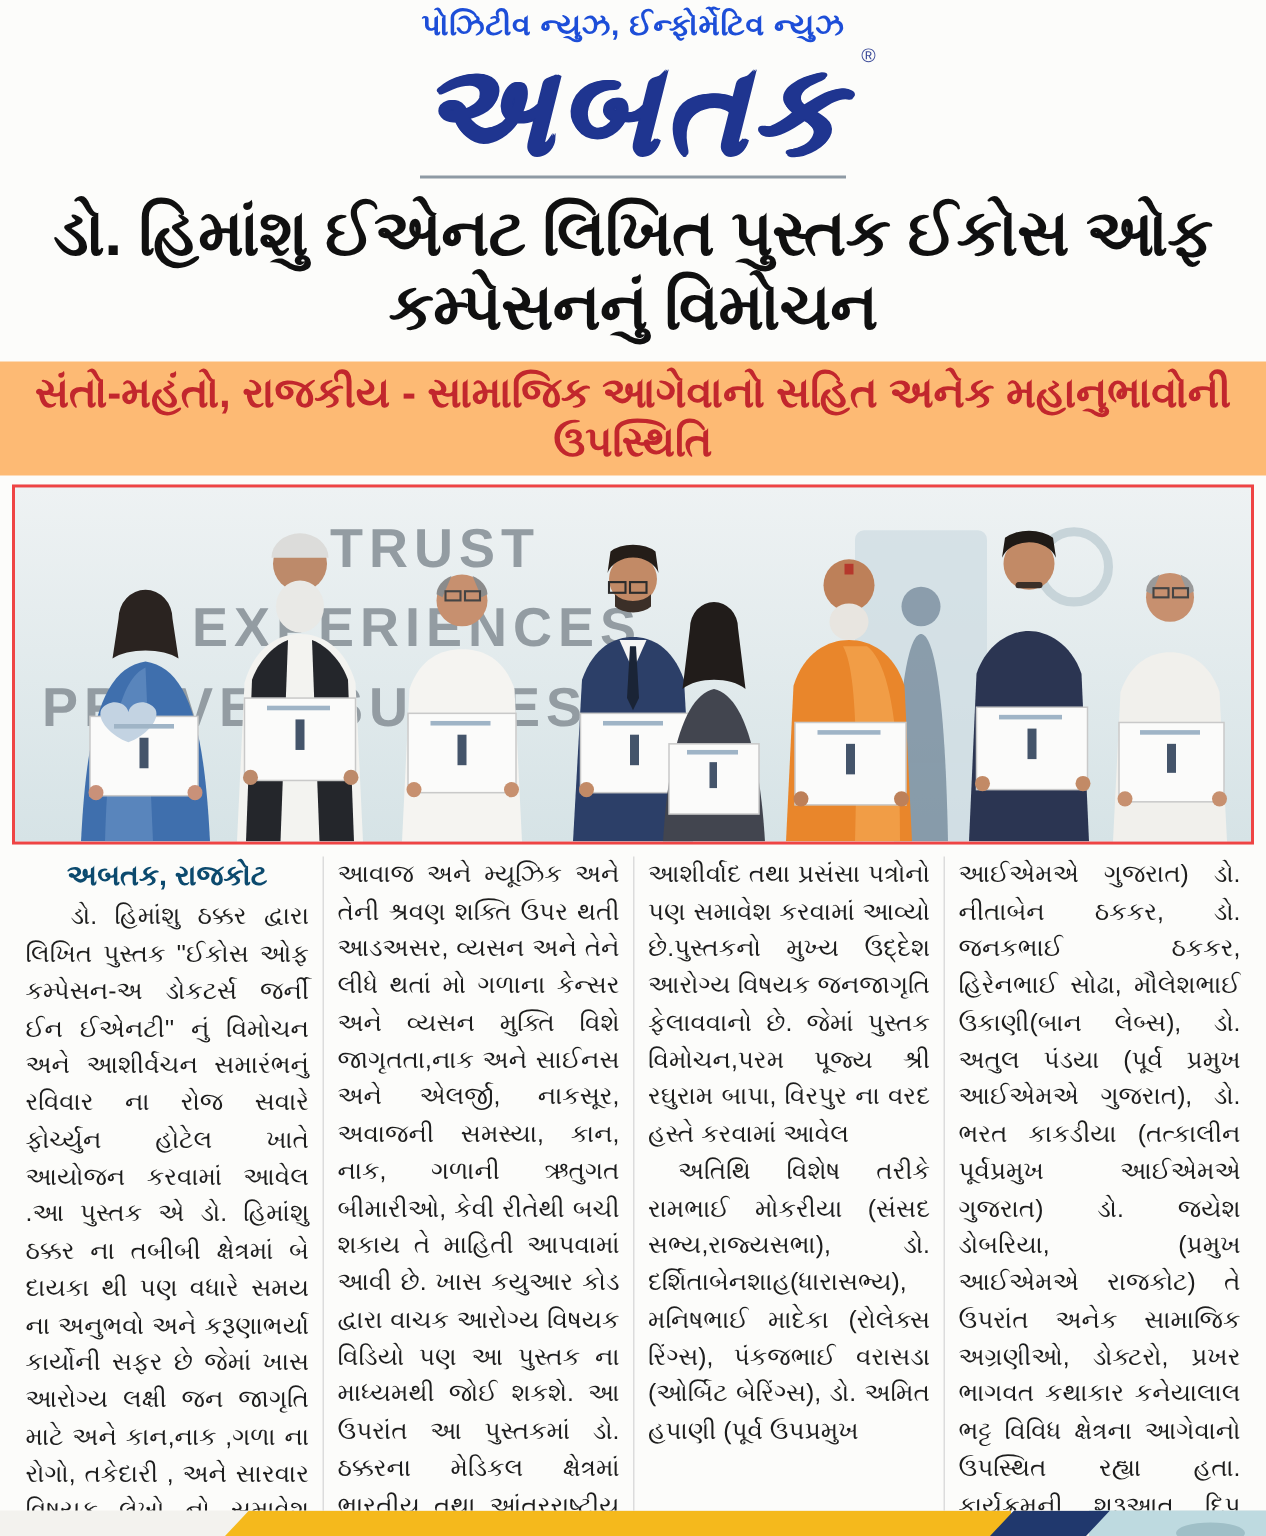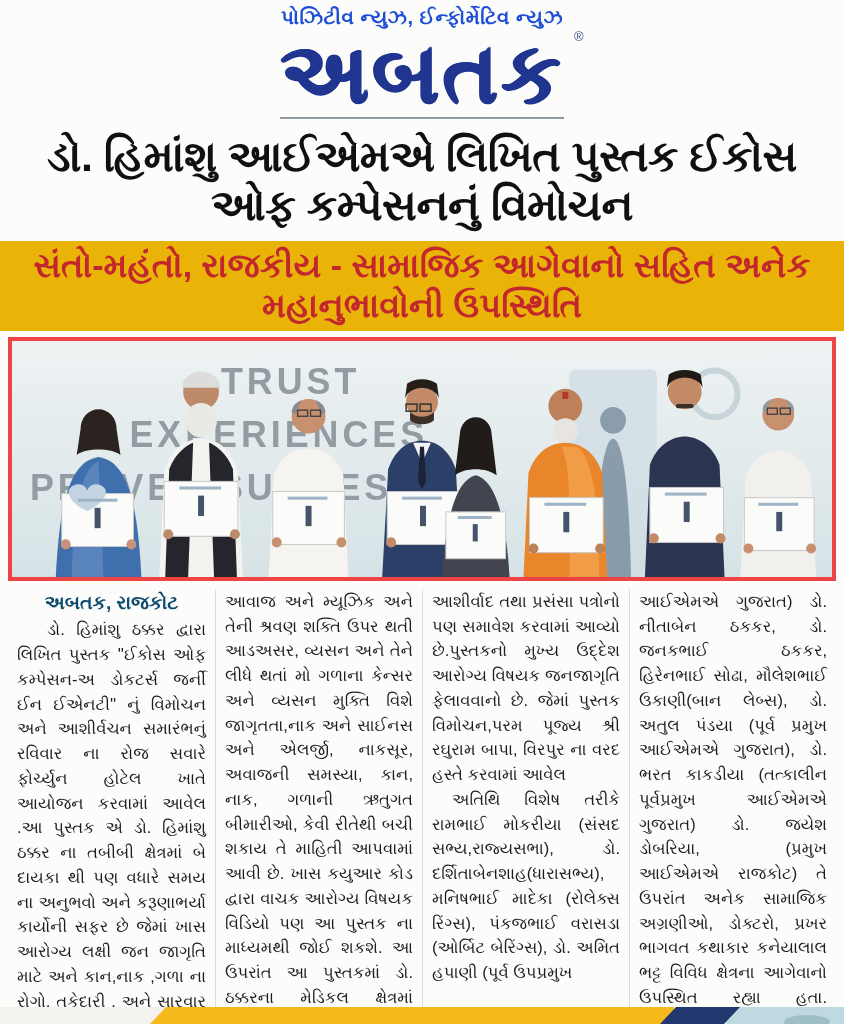--- a/index.html
+++ b/index.html
@@ -4,44 +4,44 @@
 <style>
   html,body{margin:0;padding:0;}
   body{
     width:844px;height:1024px;position:relative;overflow:hidden;
     background:#fcfcfa;color:#1c1c1c;
     font-family:"Liberation Sans","DejaVu Sans",sans-serif;
   }
   
   .masthead{text-align:center;padding-top:6px;}
   .tagline{color:#1d4ed8;font-weight:bold;font-size:20px;letter-spacing:.5px;}
-  .logo-block{display:inline-block;text-align:right;position:relative;margin-top:2px;}
+  .logo-block{display:inline-block;text-align:right;position:relative;margin-top:2px;font-style:italic;}
   .logo-text{
     font-size:84px;font-weight:900;color:#1f3590;line-height:1.0;
     letter-spacing:3px;display:inline-block;
     text-shadow:1px 0 #1f3590,-1px 0 #1f3590,0 1px #1f3590;
   }
   .reg{
     position:absolute;top:-2px;right:-20px;font-size:13px;color:#3d4c9a;
     font-weight:normal;
   }
   .logo-rule{border-top:2px solid #8e9aa4;margin:2px 0 1px;}
   .edition{color:#e23b2e;font-weight:bold;font-size:23px;padding-right:4px;}
   
   .headline{
     margin:12px 4px 0;text-align:center;font-size:43px;font-weight:800;
     color:#101010;line-height:1.15;letter-spacing:-.5px;
   }
   .subheadline{
-    margin:10px 0 6px;background:#eab308;color:#c2272d;font-weight:bold;
-    font-size:34px;text-align:center;padding:5px 16px;
+    margin:10px 0 6px;background:#fdba74;color:#c2272d;font-weight:bold;
+    font-size:28px;text-align:center;padding:5px 16px;
   }
   
   .photo-frame{
-    margin:0 8px;height:236px;border:4px solid #ef4444;background:#e3ebed;
+    margin:0 8px;height:236px;border:2px solid #ef4444;background:#e3ebed;
     overflow:hidden;
   }
   .photo-frame svg{display:block;width:100%;height:100%;}
   
   .article{
     display:grid;grid-template-columns:repeat(4,1fr);
     padding:8px 8px 0;height:438px;overflow:hidden;
   }
   .col{padding:0 9px;font-size:16.5px;line-height:1.5;text-align:justify;color:#1d1d1d;}
   .col + .col{border-left:1px solid #dcdcdc;}
@@ -70,21 +70,21 @@
 
 <header class="masthead">
   <div class="tagline">પોઝિટીવ ન્યુઝ, ઈન્ફોર્મેટિવ ન્યુઝ</div>
   <div class="logo-block">
     <span class="logo-text">અબતક</span>
     <span class="reg">®</span>
     <div class="logo-rule"></div>
   </div>
 </header>
 
-<h1 class="headline">ડો. હિમાંશુ આઈએમએ લિખિત પુસ્તક ઈકોસ ઓફ કમ્પેસનનું વિમોચન</h1>
+<h1 class="headline">ડો. હિમાંશુ ઈએનટ લિખિત પુસ્તક ઈકોસ ઓફ કમ્પેસનનું વિમોચન</h1>
 <div class="subheadline">સંતો-મહંતો, રાજકીય - સામાજિક આગેવાનો સહિત અનેક મહાનુભાવોની ઉપસ્થિતિ</div>
 
 <div class="photo-frame">
   <svg viewBox="0 0 824 232" preserveAspectRatio="none">
     <defs>
       <linearGradient id="wall" x1="0" y1="0" x2="0" y2="1">
         <stop offset="0" stop-color="#eef2f3"></stop>
         <stop offset="1" stop-color="#d6e3e6"></stop>
       </linearGradient>
     </defs>

